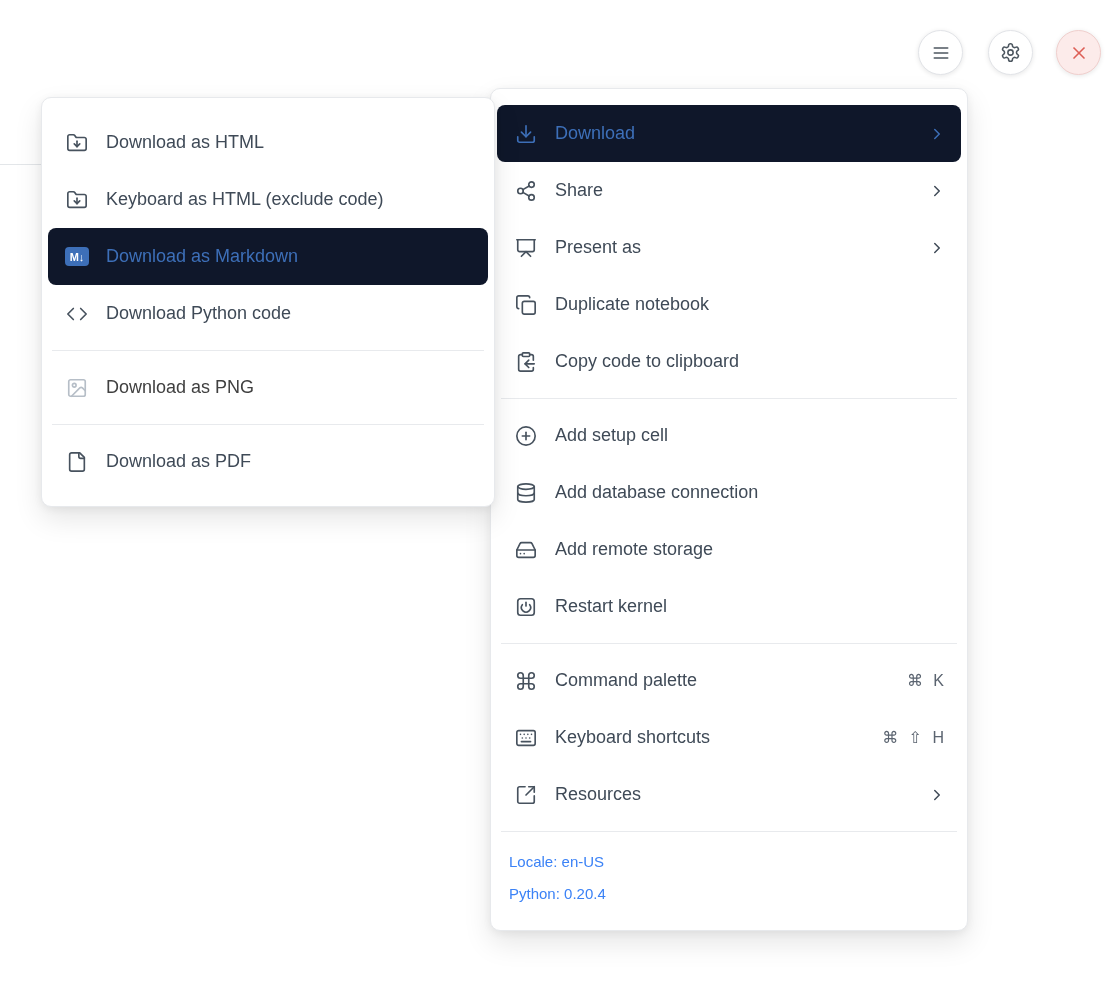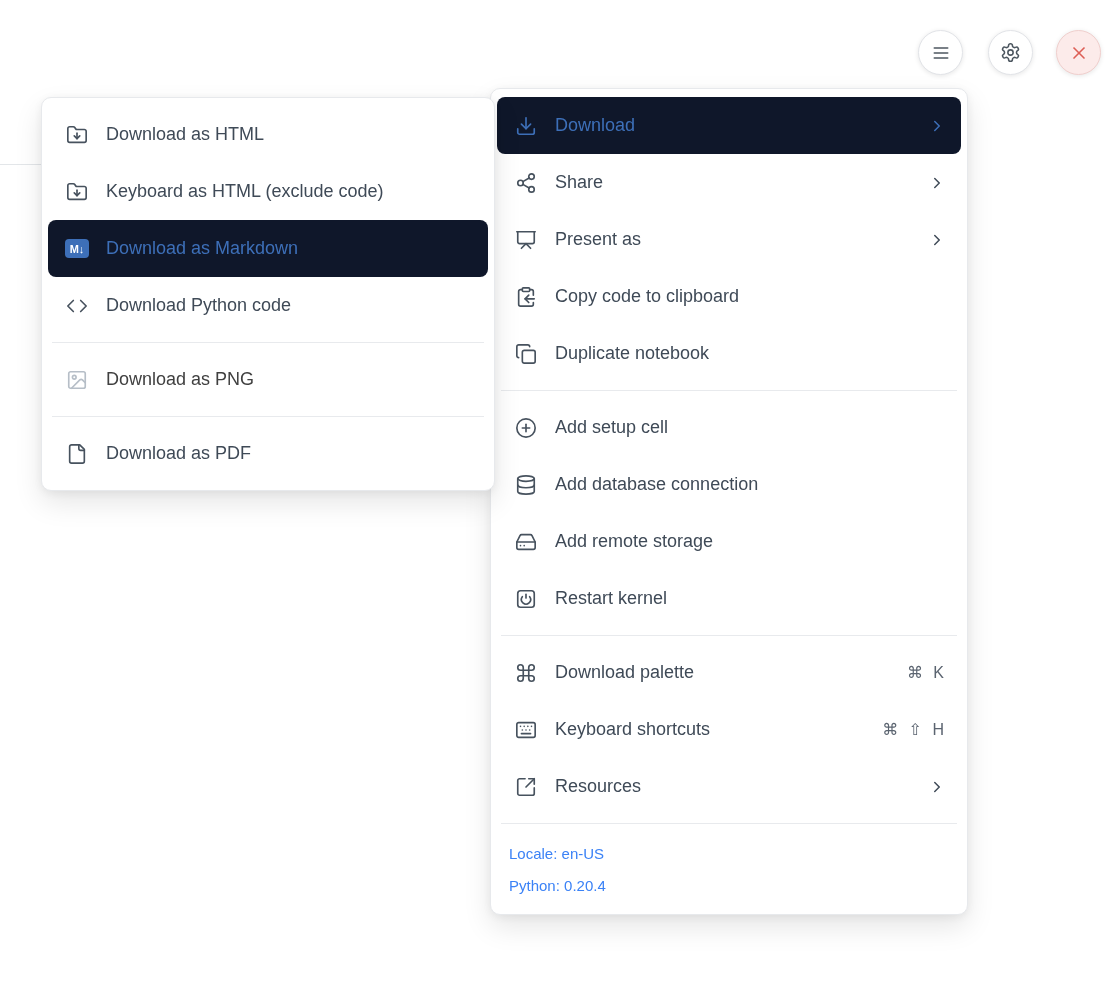--- a/index.html
+++ b/index.html
@@ -23,21 +23,21 @@
   }
   #btn-menu { left:918px; }
   #btn-settings { left:988px; }
   #btn-close { left:1056px; background:#fcebea; border-color:#f0cfcd; color:#dd5e56; }
 
   
   .menu-panel {
     position:absolute; background:#ffffff;
     border:1px solid #e7e9ec; border-radius:10px;
     box-shadow:0 12px 28px rgba(0,0,0,.10), 0 2px 8px rgba(0,0,0,.06);
-    padding:8px 6px;
+    padding:16px 6px;
   }
   .main-menu { left:490px; top:88px; width:478px; z-index:5; }
   .sub-menu  { left:41px;  top:97px; width:454px; z-index:10; }
 
   .menu-item {
     display:flex; align-items:center; height:57px;
     padding:0 14px 0 17px; border-radius:8px;
     font-size:18px; color:#3f4a57; cursor:pointer; white-space:nowrap;
   }
   .menu-item .mi-icon {
@@ -143,40 +143,40 @@
     <span class="mi-chevron">
       <svg width="18" height="18" viewBox="0 0 24 24" fill="none" stroke="currentColor" stroke-width="2" stroke-linecap="round" stroke-linejoin="round">
           <path d="m9 18 6-6-6-6"></path>
         </svg>
     </span>
   </div>
 
   <div class="menu-item">
     <span class="mi-icon">
       <svg width="22" height="22" viewBox="0 0 24 24" fill="none" stroke="currentColor" stroke-width="1.8" stroke-linecap="round" stroke-linejoin="round">
+          <rect width="14" height="14" x="8" y="8" rx="2"></rect>
+          <path d="M4 16c-1.1 0-2-.9-2-2V4c0-1.1.9-2 2-2h10c1.1 0 2 .9 2 2"></path>
+        </svg>
+    </span>
+    <span class="mi-label">Duplicate notebook</span>
+  </div>
+
+  <div class="menu-item">
+    <span class="mi-icon">
+      <svg width="22" height="22" viewBox="0 0 24 24" fill="none" stroke="currentColor" stroke-width="1.8" stroke-linecap="round" stroke-linejoin="round">
           <rect width="8" height="4" x="8" y="2" rx="1"></rect>
           <path d="M8 4H6a2 2 0 0 0-2 2v14a2 2 0 0 0 2 2h12a2 2 0 0 0 2-2v-2"></path>
           <path d="M16 4h2a2 2 0 0 1 2 2v4"></path>
           <path d="M21 14H11"></path>
           <path d="m15 10-4 4 4 4"></path>
         </svg>
     </span>
     <span class="mi-label">Copy code to clipboard</span>
   </div>
 
-  <div class="menu-item">
-    <span class="mi-icon">
-      <svg width="22" height="22" viewBox="0 0 24 24" fill="none" stroke="currentColor" stroke-width="1.8" stroke-linecap="round" stroke-linejoin="round">
-          <rect width="14" height="14" x="8" y="8" rx="2"></rect>
-          <path d="M4 16c-1.1 0-2-.9-2-2V4c0-1.1.9-2 2-2h10c1.1 0 2 .9 2 2"></path>
-        </svg>
-    </span>
-    <span class="mi-label">Duplicate notebook</span>
-  </div>
-
   <div class="divider"></div>
 
   <div class="menu-item">
     <span class="mi-icon">
       <svg width="22" height="22" viewBox="0 0 24 24" fill="none" stroke="currentColor" stroke-width="1.8" stroke-linecap="round" stroke-linejoin="round">
           <circle cx="12" cy="12" r="10"></circle>
           <path d="M8 12h8"></path>
           <path d="M12 8v8"></path>
         </svg>
     </span>
@@ -218,21 +218,21 @@
   </div>
 
   <div class="divider"></div>
 
   <div class="menu-item">
     <span class="mi-icon">
       <svg width="22" height="22" viewBox="0 0 24 24" fill="none" stroke="currentColor" stroke-width="1.8" stroke-linecap="round" stroke-linejoin="round">
           <path d="M15 6v12a3 3 0 1 0 3-3H6a3 3 0 1 0 3 3V6a3 3 0 1 0-3 3h12a3 3 0 1 0-3-3"></path>
         </svg>
     </span>
-    <span class="mi-label">Download palette</span>
+    <span class="mi-label">Command palette</span>
     <span class="mi-shortcut">⌘ K</span>
   </div>
 
   <div class="menu-item">
     <span class="mi-icon">
       <svg width="22" height="22" viewBox="0 0 24 24" fill="none" stroke="currentColor" stroke-width="1.8" stroke-linecap="round" stroke-linejoin="round">
           <rect width="20" height="16" x="2" y="4" rx="2"></rect>
           <path d="M6 8h.01"></path>
           <path d="M10 8h.01"></path>
           <path d="M14 8h.01"></path>

